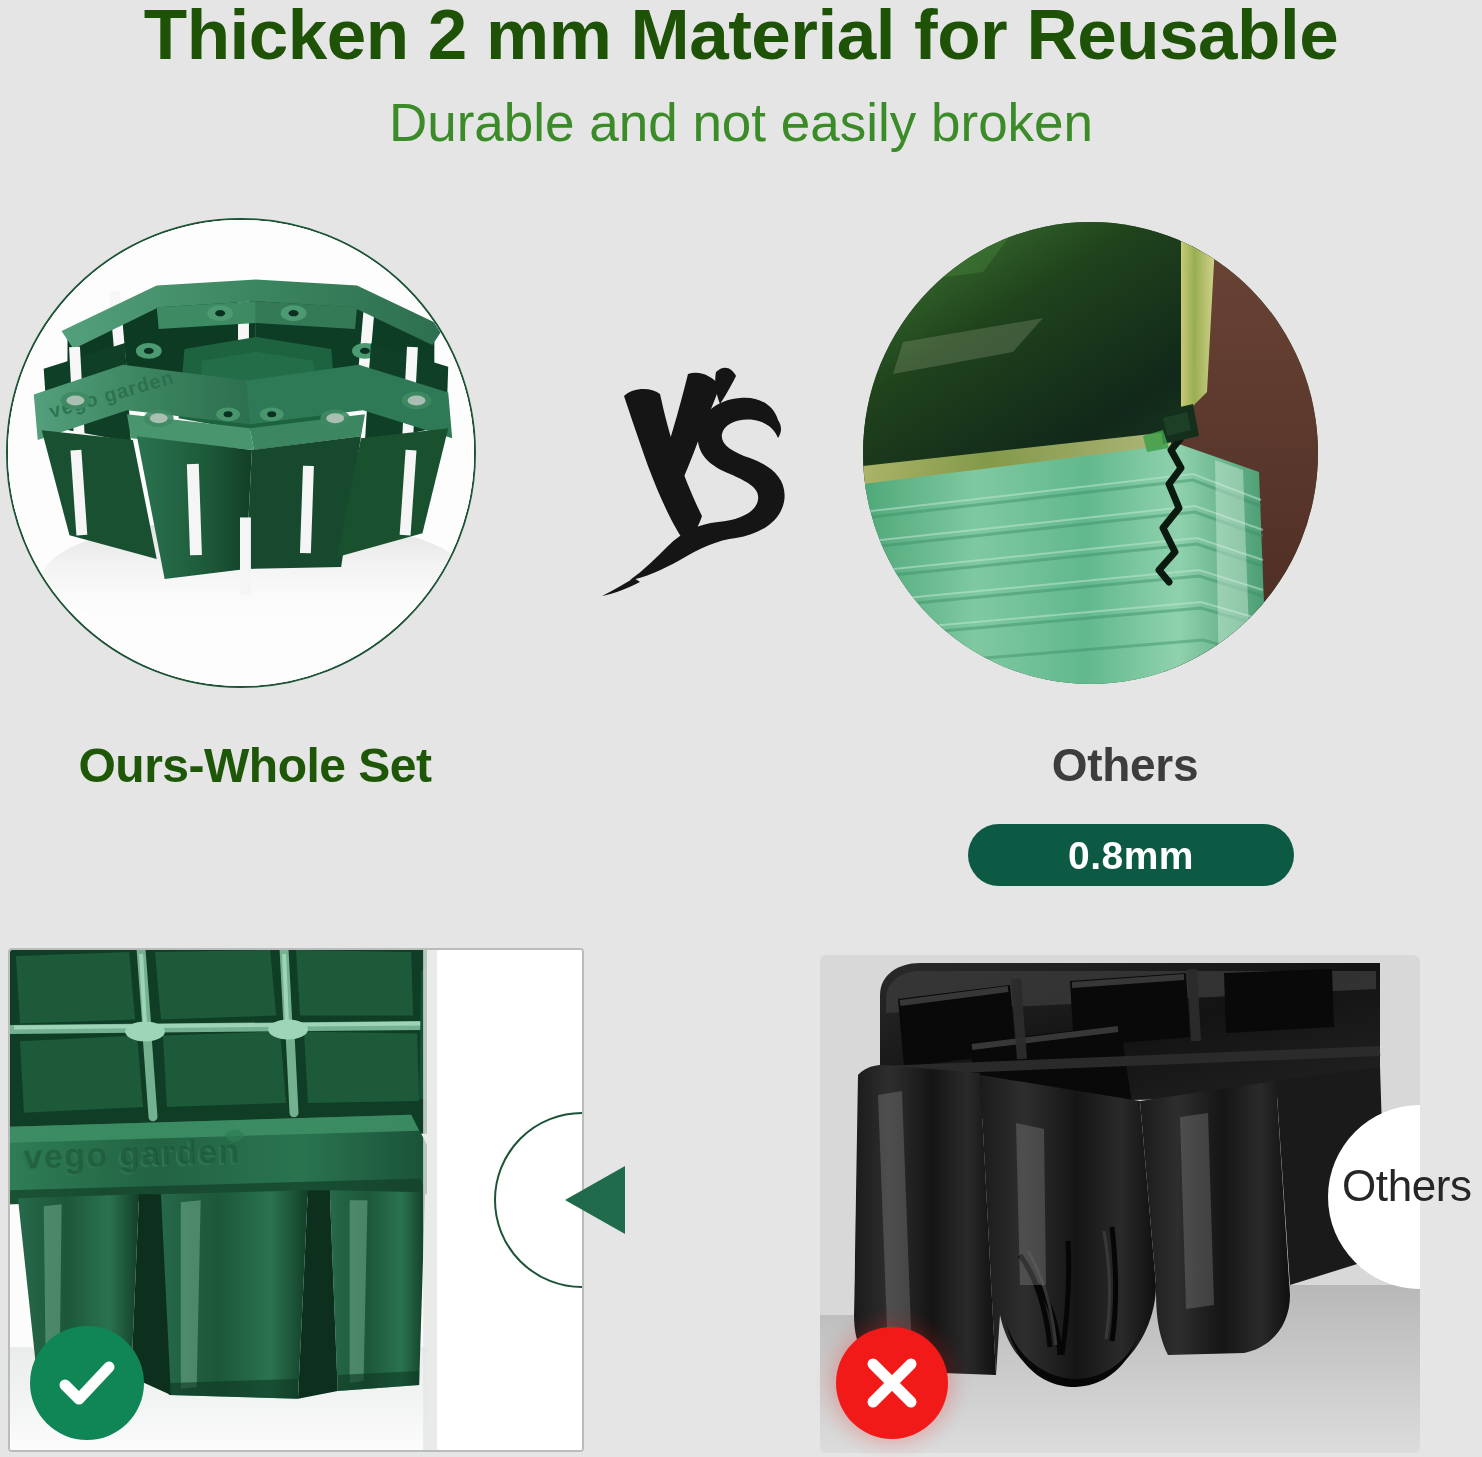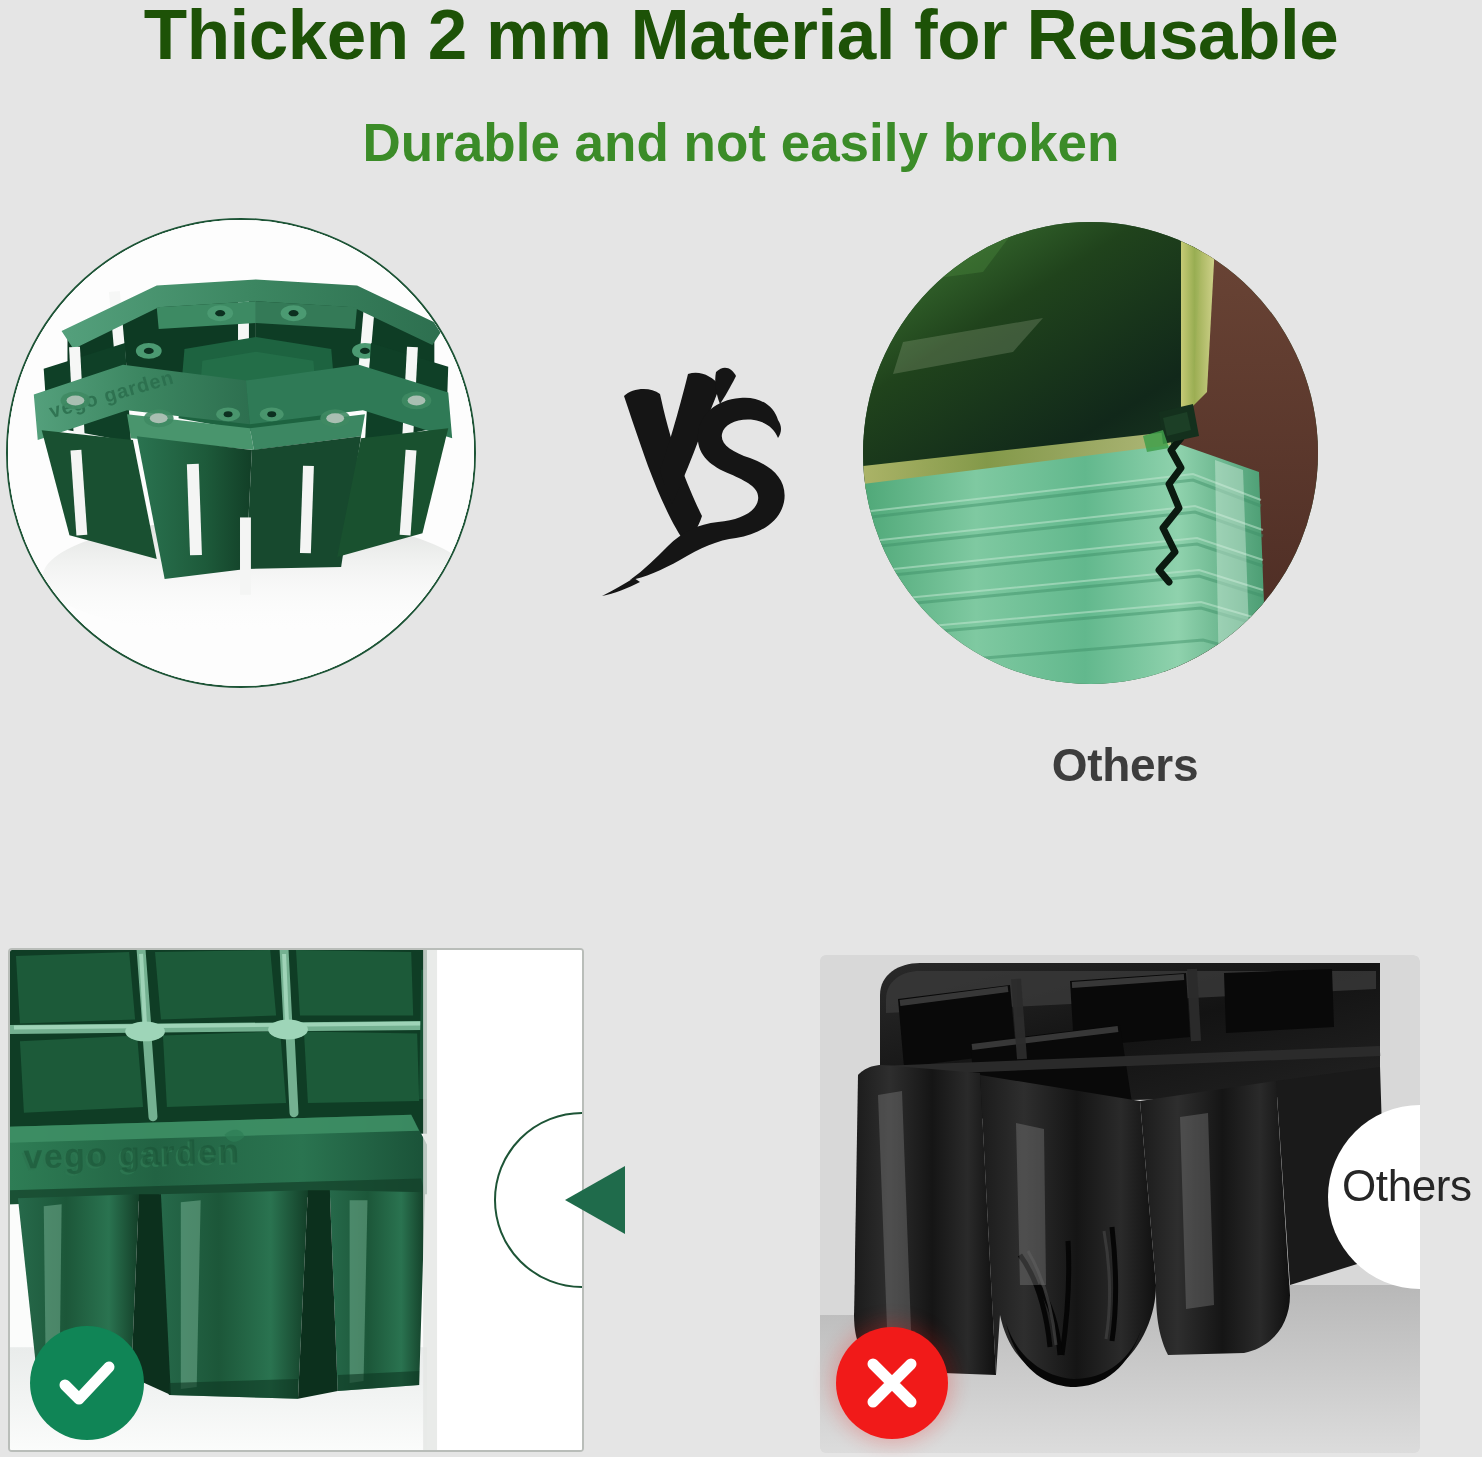--- a/index.html
+++ b/index.html
@@ -26,24 +26,23 @@
     letter-spacing: -0.5px;
     color: #1d5207;
     white-space: nowrap;
   }
   .subtitle {
     position: absolute;
     left: 0; top: 92px;
     width: 1482px;
     text-align: center;
     font-size: 53px;
-    font-weight: bold;
+    font-weight: normal;
     color: #3b8c28;
     white-space: nowrap;
-    margin-top: 20px;
   }
 
   
   .circle-photo {
     position: absolute;
     border-radius: 50%;
     overflow: hidden;
   }
   #ours-circle {
     left: 6px; top: 218px;
@@ -399,23 +398,27 @@
       <path d="M312 206 L318 216 L308 228 L318 246 L306 262 L316 286 L300 306 L312 330
                L296 348 L306 360" stroke="#0b1a10" stroke-width="7" fill="none" stroke-linejoin="round" stroke-linecap="round"></path>
 
       <path d="M296 190 L330 182 L336 214 L300 222 Z" fill="#14301d"></path>
       <path d="M300 196 L324 190 L328 208 L304 214 Z" fill="#1c3f26"></path>
 
       <path d="M280 214 L300 208 L306 226 L284 230 Z" fill="#3f9f4a" opacity="0.85"></path>
     </svg>
   </div>
 
+  <div class="label-ours">Ours-Whole Set</div>
 
   <div class="label-others">Others</div>
 
+  <div id="thickness-pill">
+    <span class="pill-text">0.8mm</span>
+  </div>
 
   <div class="bottom-panel" id="panel-ours">
     <svg class="photo-canvas" viewBox="0 0 576 504">
       <defs>
         <linearGradient id="bRim" x1="0" y1="0" x2="1" y2="0">
           <stop offset="0" stop-color="#2e7d55"></stop>
           <stop offset="0.35" stop-color="#226343"></stop>
           <stop offset="0.7" stop-color="#2a7450"></stop>
           <stop offset="1" stop-color="#1a5238"></stop>
         </linearGradient>

